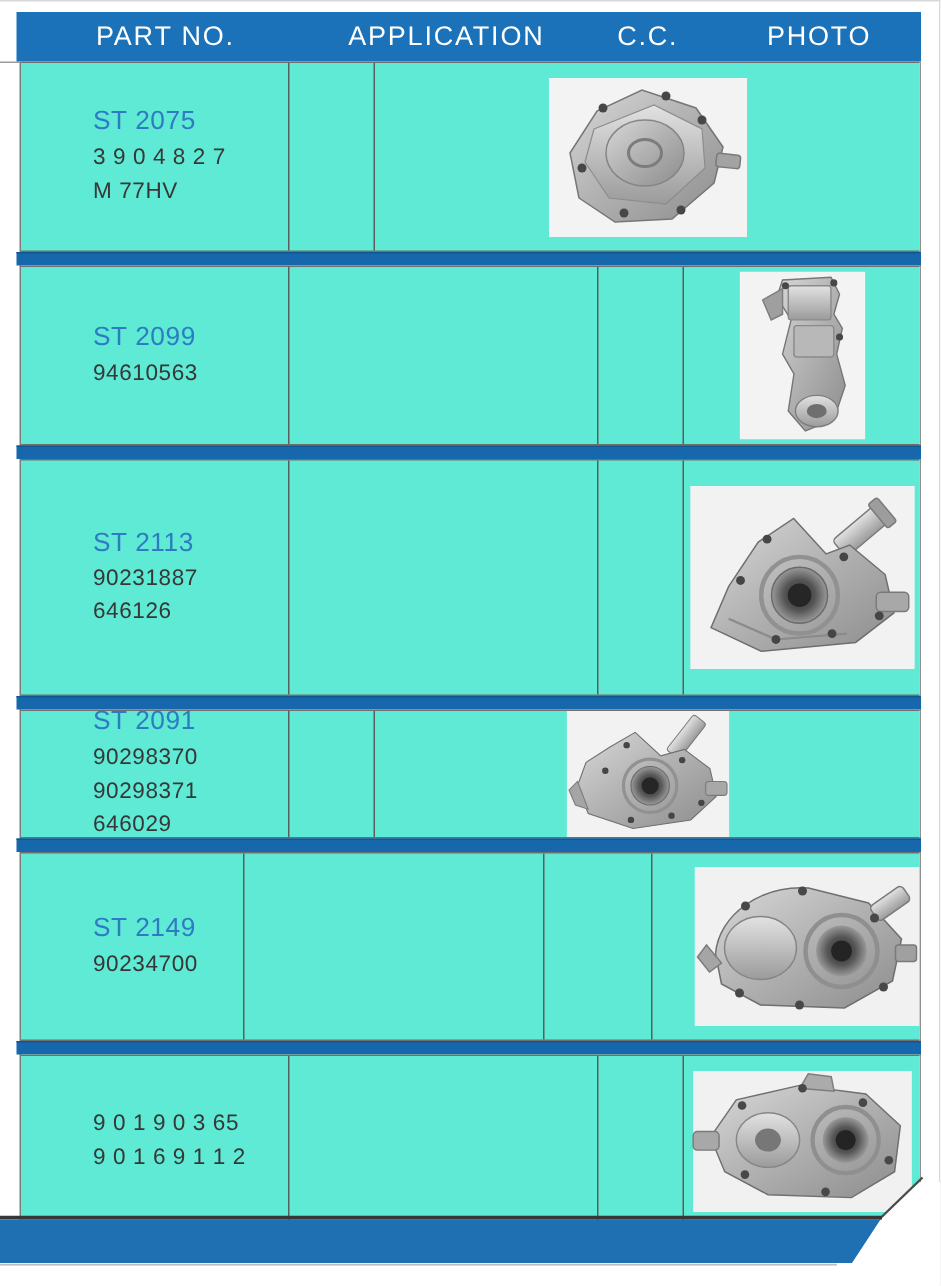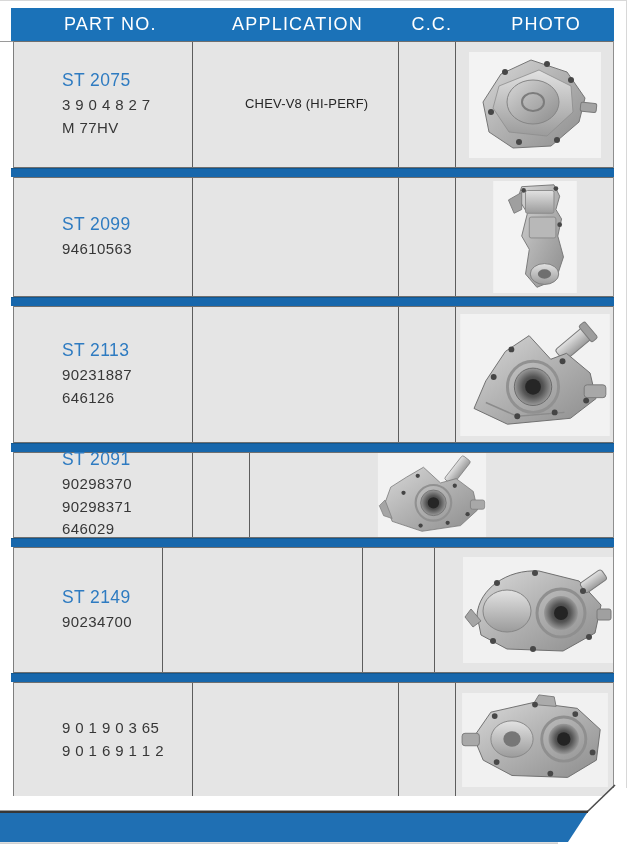--- a/index.html
+++ b/index.html
@@ -6,22 +6,22 @@
   .stage{position:relative;width:627px;height:857px;background:#ffffff;overflow:hidden;
          font-family:"Liberation Sans","DejaVu Sans",sans-serif;
          box-shadow:inset 0 1px 0 #d8d8d8, inset -1px 0 0 #d8d8d8;}
   .wrapper{position:absolute;left:11px;top:8px;width:603px;}
   .thead{height:33px;background:#1b72b8;display:flex;align-items:center;}
   .hcell{color:#ffffff;font-size:18px;letter-spacing:1.2px;text-align:center;
          white-space:nowrap;overflow:visible;padding-left:22px;}
   .hc1{width:181px;} .hc2{width:206px;} .hc3{width:57px;} .hc4{width:159px;}
   .tbody{margin:0 0 0 2px;width:601px;box-sizing:border-box;
          border-left:1px solid #7e7e7e;border-right:1px solid #8f8f8f;}
-  .row{display:flex;box-sizing:border-box;border-top:1px solid #6f6f6f;border-bottom:1px solid #6f6f6f;background:#e5e5e5;}
-  .r1{height:127px;} .r2{height:120px;} .r3{height:137px;}
+  .row{display:flex;box-sizing:border-box;border-top:1px solid #6f6f6f;border-bottom:1px solid #6f6f6f;background:#5eead4;}
+  .r1{height:127px;} .r2{height:120px;} .r3{height:158px;}
   .r4{height:86px;} .r5{height:126px;gap:28px;} .r6{height:114px;border-bottom:none;}
   .sep{height:8px;background:#1767ac;width:603px;margin-left:-3px;
        border-top:1px solid #12578f;}
   .cell{box-sizing:border-box;display:flex;flex-direction:column;justify-content:center;}
   .c-part{width:179px;border-right:1px solid #5d5d5d;padding-left:48px;}
   .c-app {width:206px;border-right:1px solid #5d5d5d;padding-left:52px;}
   .c-cc  {width:57px;border-right:1px solid #5d5d5d;}
   .c-photo{flex:1;align-items:center;justify-content:center;}
   .pn{font-size:17.5px;color:#2e7bc1;letter-spacing:.4px;margin-bottom:3px;white-space:nowrap;}
   .sub{font-size:15px;color:#373737;letter-spacing:.4px;line-height:1.5;white-space:nowrap;}
@@ -66,23 +66,20 @@
     </div>
 
     <div class="tbody">
 
       <div class="row r1">
         <div class="cell c-part">
           <div class="pn">ST 2075</div>
           <div class="sub">3 9 0 4 8 2 7</div>
           <div class="sub">M 77HV</div>
         </div>
-        <div class="cell c-app">
-          <div class="app">CHEV-V8 (HI-PERF)</div>
-        </div>
         <div class="cell c-cc"></div>
         <div class="cell c-photo">
           <svg width="132" height="106" viewBox="0 0 132 106">
             <rect width="132" height="106" fill="#f3f3f3"></rect>
             <path d="M20,80 L44,96 L82,94 L110,70 L116,46 L98,20 L62,8 L32,22 L14,50 Z" fill="url(#mtl)" stroke="#767676"></path>
             <path d="M30,34 L70,18 L102,34 L104,60 L78,84 L40,80 L24,56 Z" fill="url(#mtl2)" stroke="#8d8d8d" stroke-width=".8"></path>
             <ellipse cx="64" cy="50" rx="26" ry="22" fill="url(#mtl)" stroke="#858585"></ellipse>
             <ellipse cx="64" cy="50" rx="11" ry="9" fill="none" stroke="#7c7c7c" stroke-width="2"></ellipse>
             <rect x="112" y="50" width="16" height="9" rx="2" fill="#a3a3a3" stroke="#7a7a7a" transform="rotate(6 112 50)"></rect>
             <g fill="#474747">

